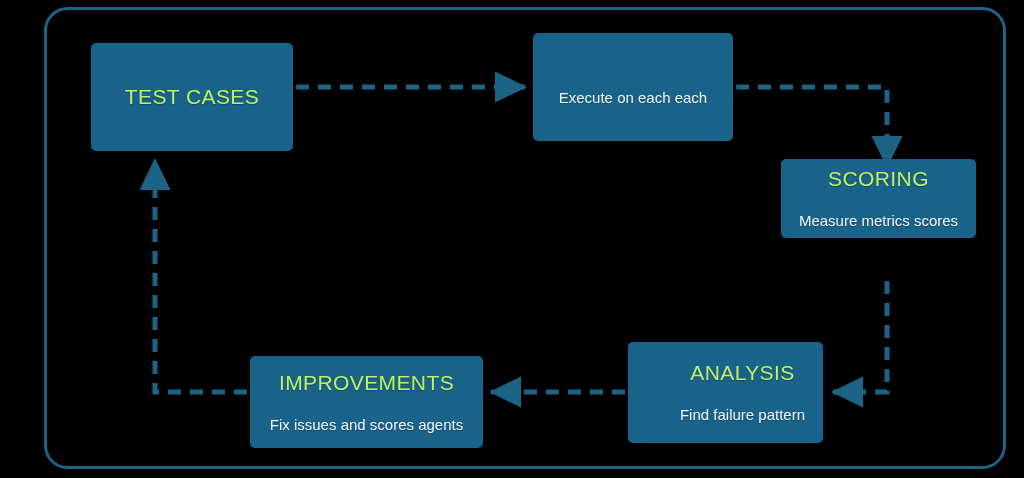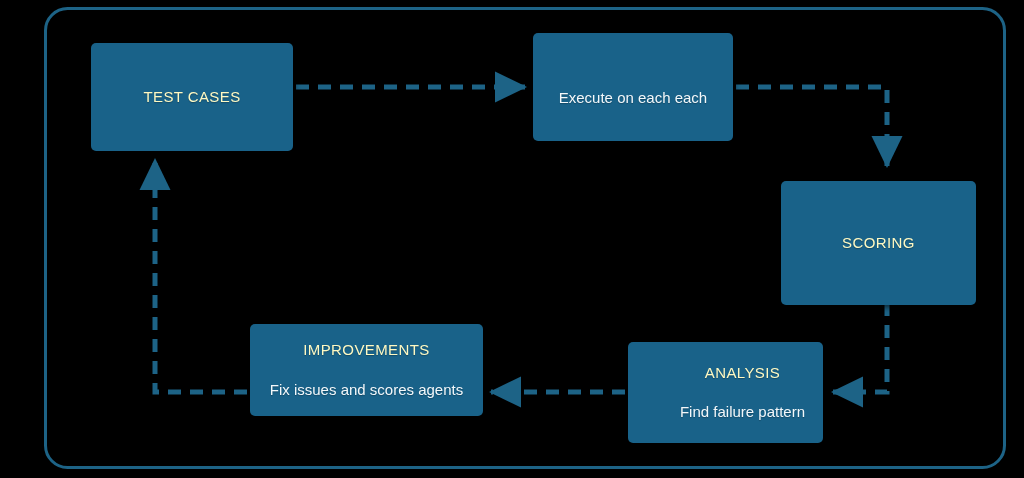--- a/index.html
+++ b/index.html
@@ -32,41 +32,41 @@
     box-shadow: 2px 3px 5px rgba(0,0,0,0.55);
     display: flex;
     flex-direction: column;
     align-items: center;
     justify-content: center;
     text-align: center;
     color: #ffffff;
     padding: 6px 10px;
   }
   .node-title {
-    font-size: 15px;
+    font-size: 21px;
     font-weight: 400;
     letter-spacing: 0.4px;
     line-height: 1.1;
-    color: #fef9c3;
+    color: #bef264;
     text-shadow: 0 1px 1px rgba(0,0,0,0.25);
   }
   .node-subtitle {
     font-size: 15px;
     font-weight: 400;
     line-height: 1.1;
     margin-top: 23px;
     color: #f3f8fb;
     text-shadow: 0 1px 1px rgba(0,0,0,0.25);
   }
   
   #node-test-cases   { left: 91px;  top: 43px;  width: 202px; height: 108px; }
   #node-invoke-agent { left: 533px; top: 33px;  width: 200px; height: 108px; }
-  #node-scoring      { left: 781px; top: 181px; width: 195px; height: 124px; }
+  #node-scoring      { left: 781px; top: 159px; width: 195px; height: 79px; }
   #node-analysis     { left: 628px; top: 342px; width: 195px; height: 101px; padding-left: 44px; }
-  #node-improvements { left: 250px; top: 324px; width: 233px; height: 92px; }
+  #node-improvements { left: 250px; top: 356px; width: 233px; height: 92px; }
 </style>
 </head>
 <body>
 
 <div id="canvas">
 
   <svg id="flow-svg" viewBox="0 0 1024 478" xmlns="http://www.w3.org/2000/svg">
     <defs>
       <marker id="arrow-right" markerWidth="7" markerHeight="7" refX="6" refY="3.5" orient="auto" markerUnits="strokeWidth">
         <path d="M0,0.4 L6.4,3.5 L0,6.6 Z" fill="#1d6386"></path>
@@ -98,20 +98,21 @@
   <div class="node" id="node-test-cases">
     <div class="node-title">TEST CASES</div>
   </div>
 
   <div class="node" id="node-invoke-agent">
     <div class="node-subtitle">Execute on each each</div>
   </div>
 
   <div class="node" id="node-scoring">
     <div class="node-title">SCORING</div>
+    <div class="node-subtitle">Measure metrics scores</div>
   </div>
 
   <div class="node" id="node-analysis">
     <div class="node-title">ANALYSIS</div>
     <div class="node-subtitle">Find failure pattern</div>
   </div>
 
   <div class="node" id="node-improvements">
     <div class="node-title">IMPROVEMENTS</div>
     <div class="node-subtitle">Fix issues and scores agents</div>

